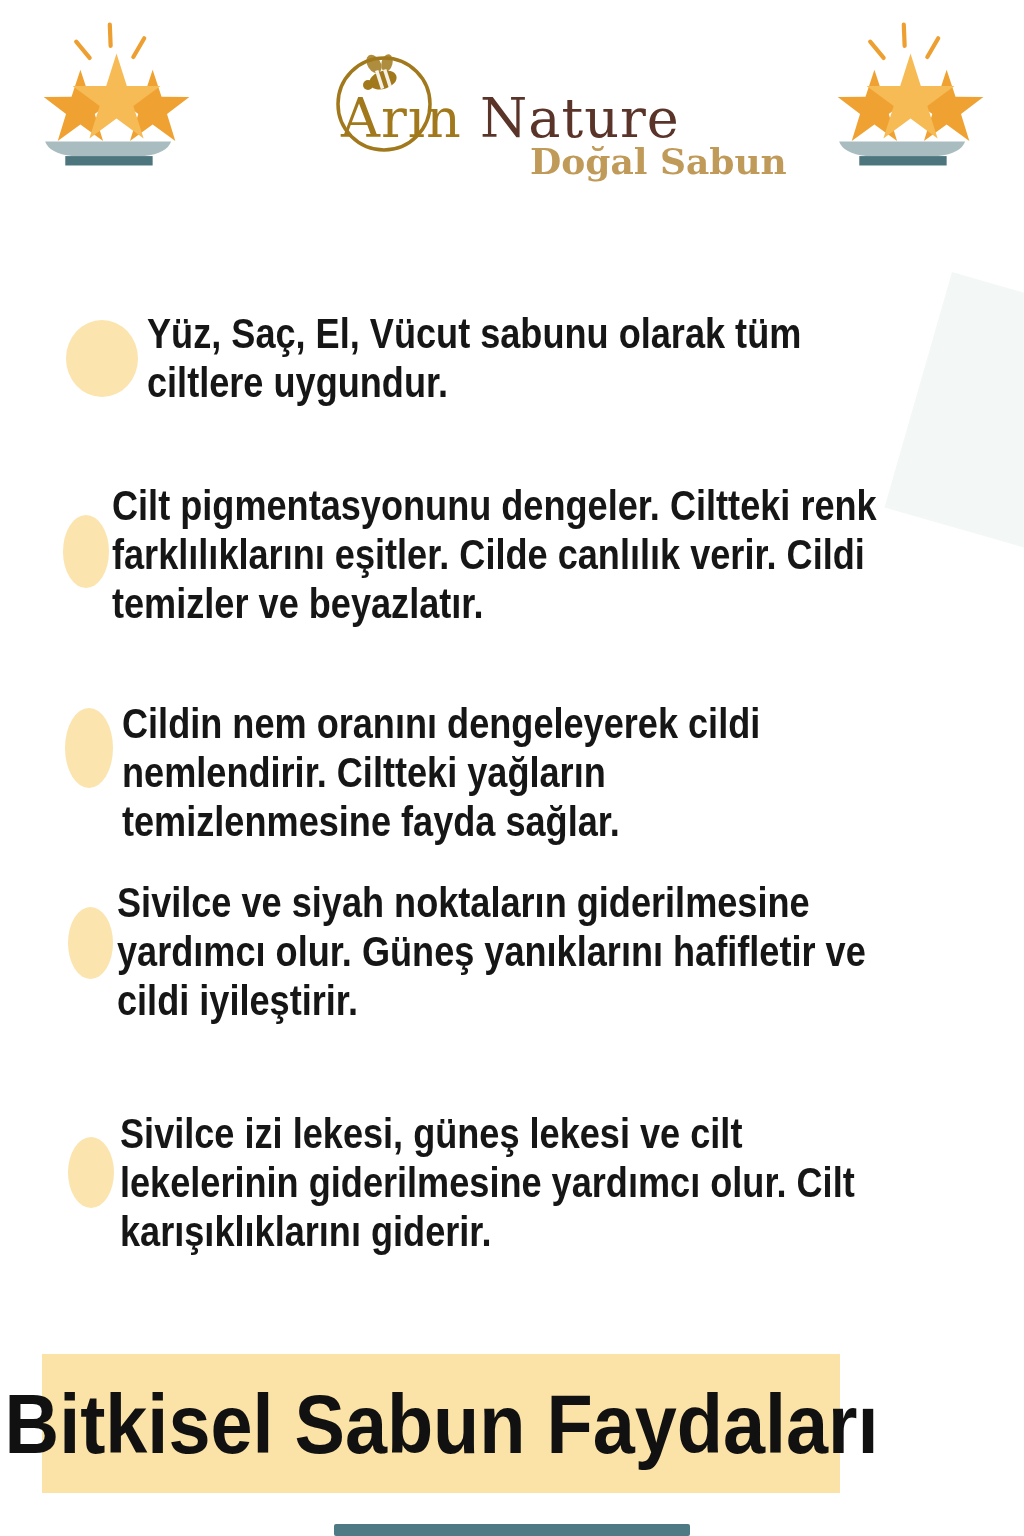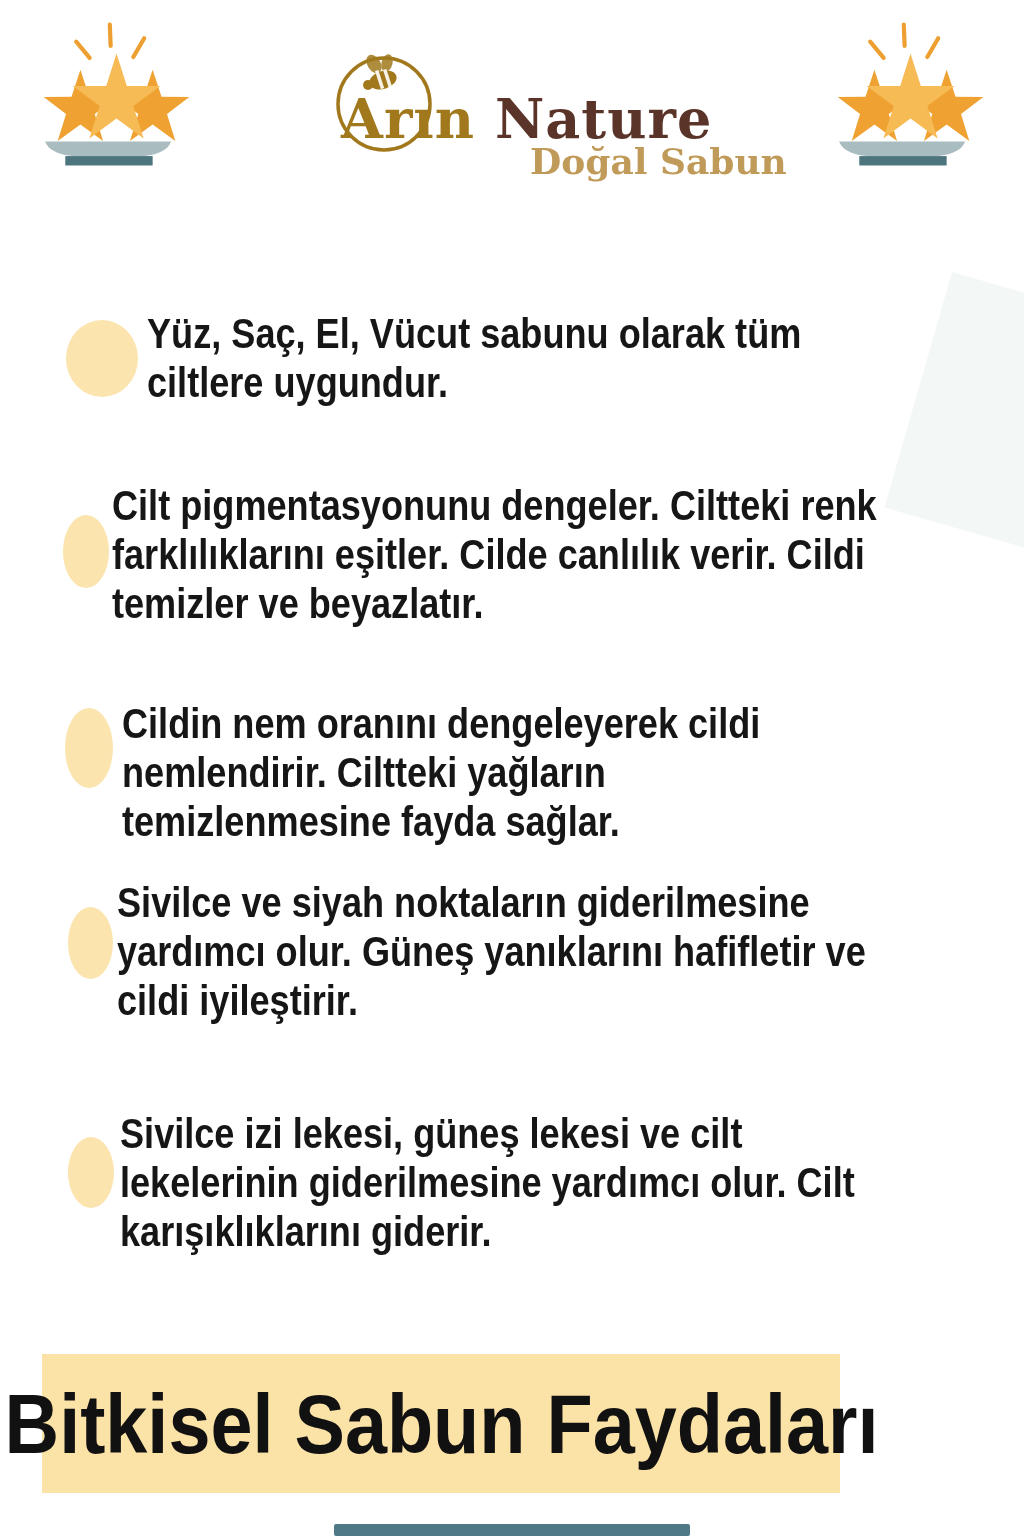--- a/index.html
+++ b/index.html
@@ -17,21 +17,21 @@
 
   
   .stars { position:absolute; width:168px; height:158px; }
   .stars-left  { left:30px;  top:22px; }
   .stars-right { left:824px; top:22px; }
 
   
   .logo-mark { position:absolute; left:333px; top:40px; width:102px; height:116px; }
   .brand-line {
     position:absolute; left:341px; top:92px; white-space:nowrap;
-    font-family:"DejaVu Serif", serif; font-weight:bold;
+    font-family:"DejaVu Serif", serif; font-weight:normal;
     font-size:54px; line-height:54px; letter-spacing:1px;
   }
   .brand-sub {
     position:absolute; left:482px; top:143px; white-space:nowrap;
     font-family:"DejaVu Serif", serif; font-weight:bold;
     font-size:36px; line-height:36px;
   }
 
   
   .dot { position:absolute; border-radius:50%; }

